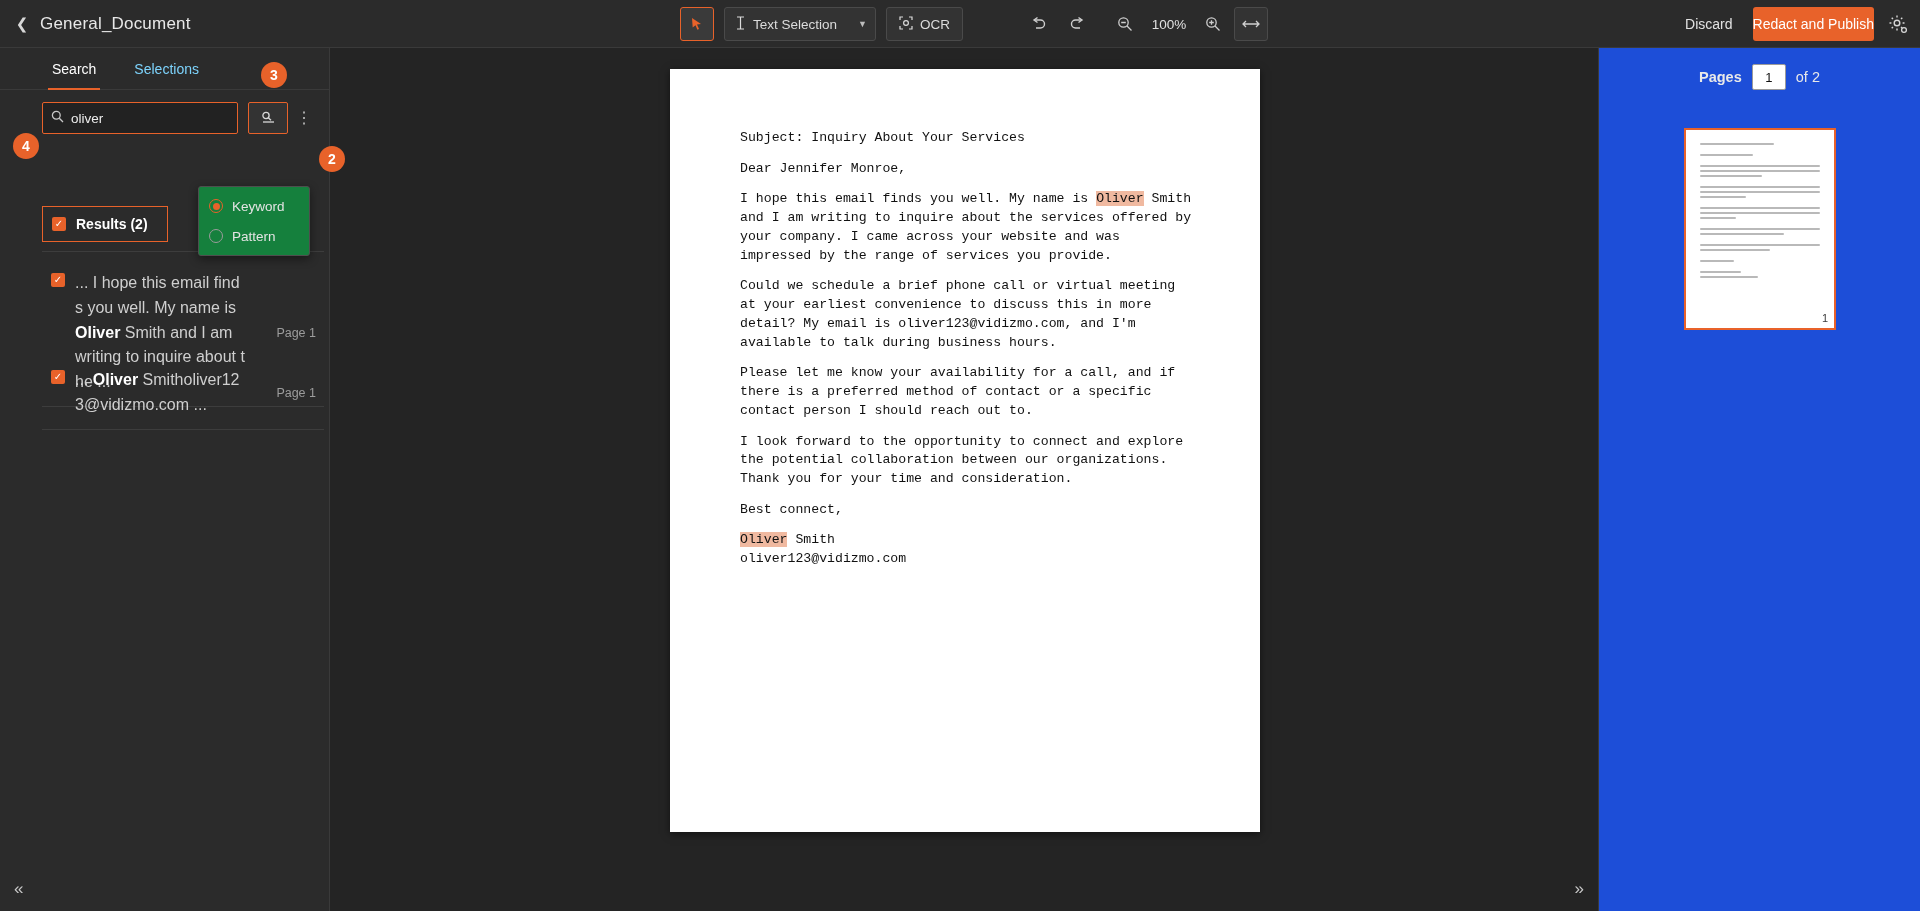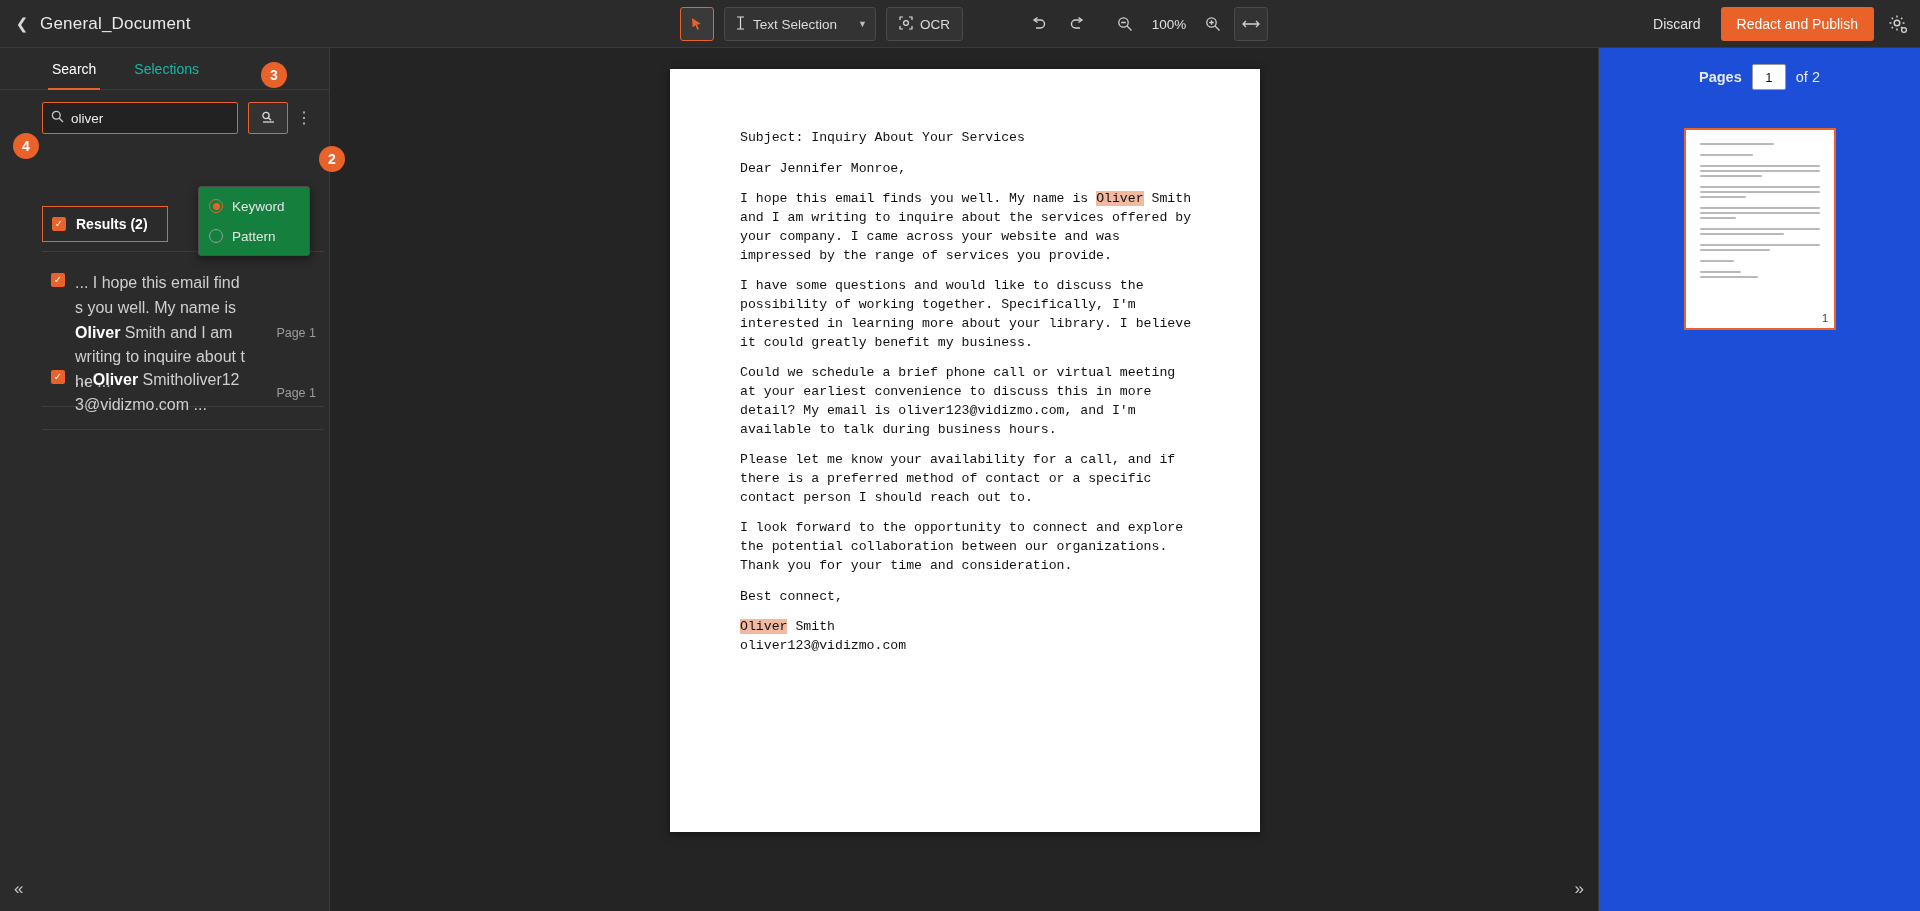--- a/index.html
+++ b/index.html
@@ -98,21 +98,21 @@
   }
   .discard-btn {
     color: #e2e2e2; font-size: 14px; cursor: pointer;
     padding: 6px 6px;
   }
   .publish-btn {
     background: #e8622a;
     color: #ffffff;
     font-size: 14px;
     border-radius: 3px;
-    padding: 9px 16px;
+    padding: 9px 0;
     cursor: pointer;
   }
   .gear {
     color: #d6d6d6; font-size: 19px; cursor: pointer;
     display: flex; align-items: center;
   }
 
   
   .left-panel {
     position: absolute; left: 0; top: 48px;
@@ -121,21 +121,21 @@
     border-right: 1px solid #3a3a3a;
   }
   .panel-tabs {
     display: flex; align-items: center;
     height: 42px;
     padding-left: 52px;
     gap: 38px;
     border-bottom: 1px solid #3a3a3a;
   }
   .panel-tab {
-    font-size: 14px; color: #14b8a6; cursor: pointer;
+    font-size: 14px; color: #7dd3fc; cursor: pointer;
     height: 42px; display: flex; align-items: center;
     position: relative;
   }
   .panel-tab.active { color: #ffffff; }
   .panel-tab.active::after {
     content: ""; position: absolute; bottom: 0; left: -4px; right: -4px;
     height: 2px; background: #e8622a;
   }
 
   .search-row {
@@ -479,21 +479,20 @@
   <div class="badge" style="left:261px; top:62px;">3</div>
   <div class="badge" style="left:319px; top:146px;">2</div>
   <div class="badge" style="left:13px; top:133px;">4</div>
 
   <div class="viewer">
     <div class="page">
       <div class="page-body">
         <p>Subject: Inquiry About Your Services</p>
         <p>Dear Jennifer Monroe,</p>
         <p><span>I hope this email finds you well. My name is </span><span class="hl">Oliver</span><span> Smith and I am writing to inquire about the services offered by your company. I came across your website and was impressed by the range of services you provide.</span></p>
-        <p>I have some questions and would like to discuss the possibility of working together. Specifically, I'm interested in learning more about your library. I believe it could greatly benefit my business.</p>
         <p>Could we schedule a brief phone call or virtual meeting at your earliest convenience to discuss this in more detail? My email is oliver123@vidizmo.com, and I'm available to talk during business hours.</p>
         <p>Please let me know your availability for a call, and if there is a preferred method of contact or a specific contact person I should reach out to.</p>
         <p>I look forward to the opportunity to connect and explore the potential collaboration between our organizations. Thank you for your time and consideration.</p>
         <p>Best connect,</p>
         <p class="sig"><span class="hl">Oliver</span><span> Smith</span><br><span>oliver123@vidizmo.com</span></p>
       </div>
     </div>
     <div class="collapse-right">»</div>
   </div>
 

